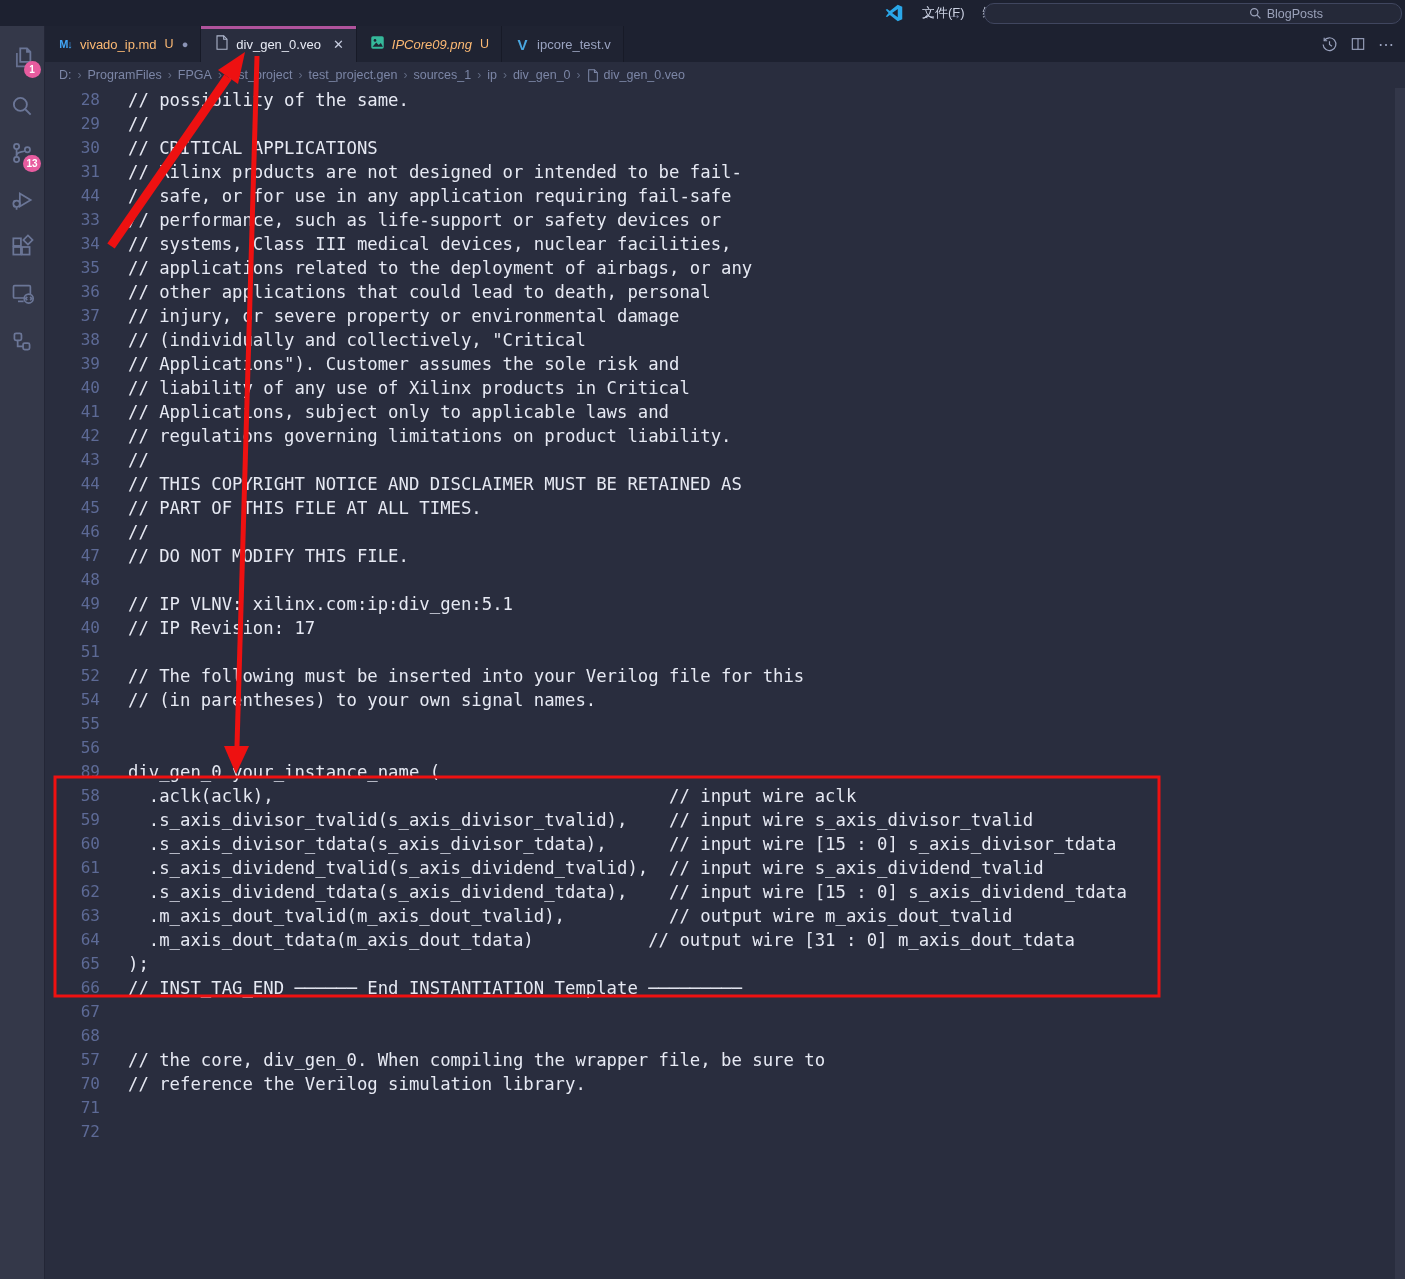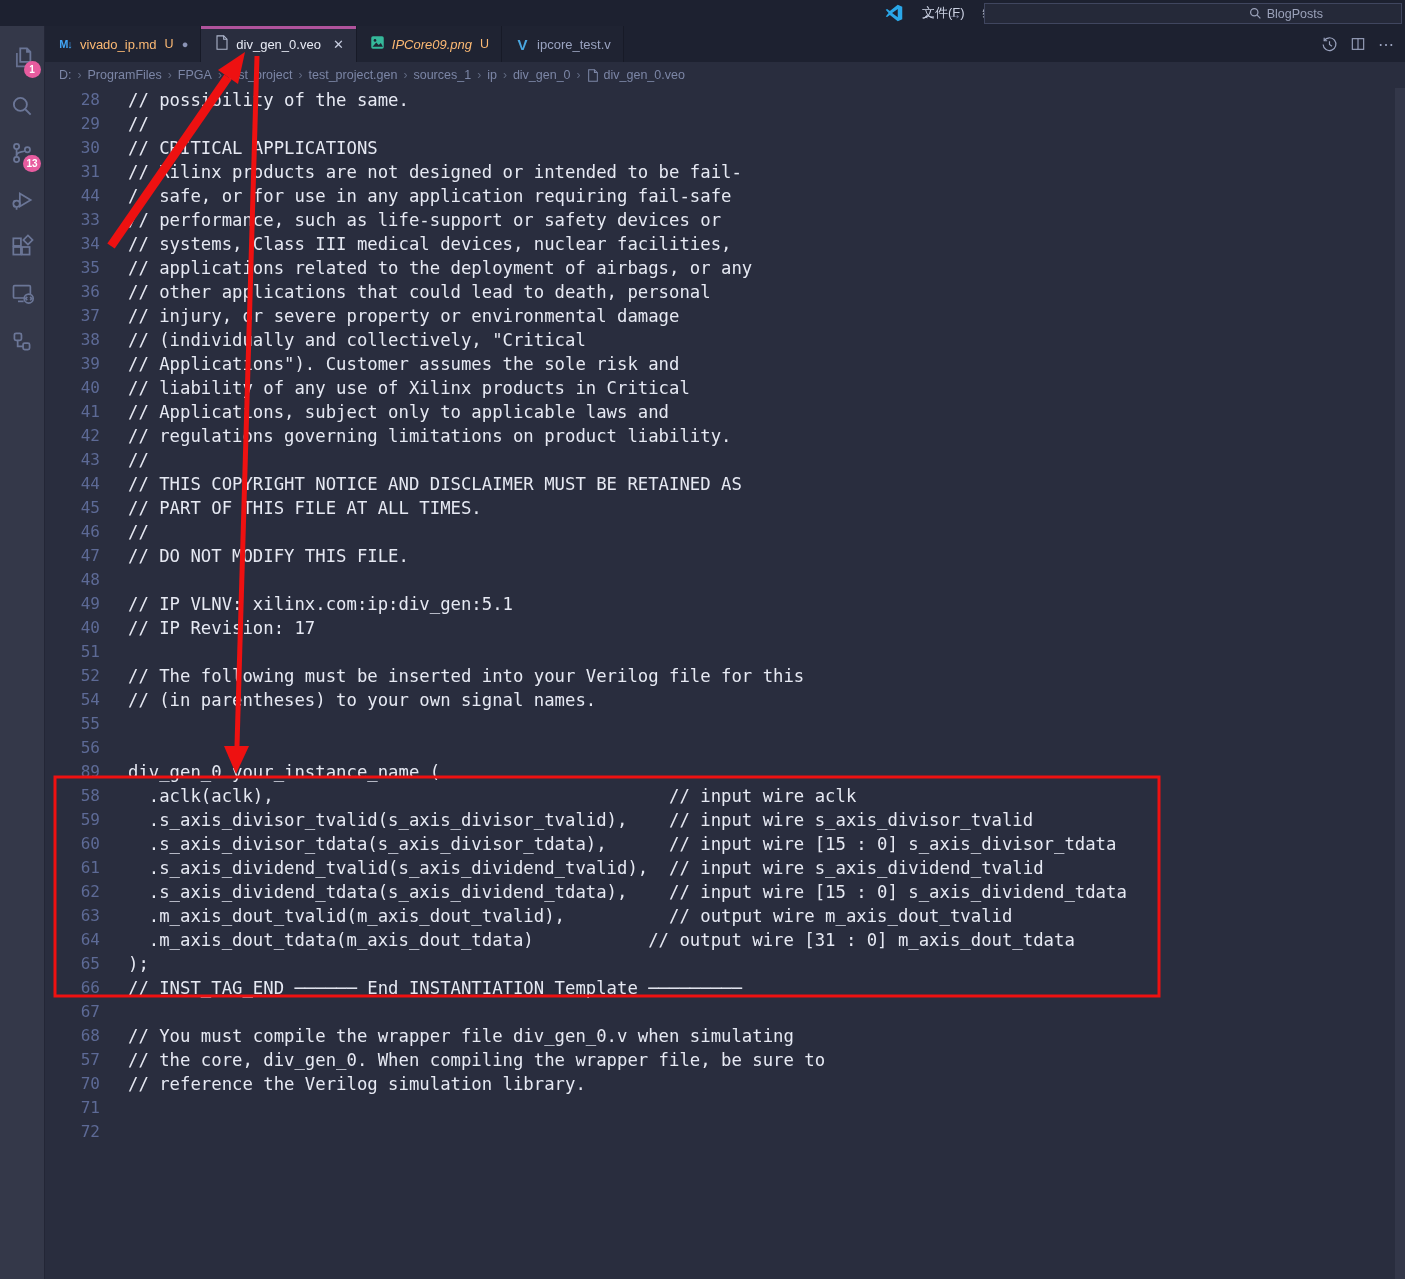--- a/index.html
+++ b/index.html
@@ -16,21 +16,21 @@
     background:#1d2130; display:flex; align-items:center; z-index:5;justify-content:flex-end;
   }
   .vslogo { width:20px; height:18px; margin:0 9px 0 10px; flex:0 0 auto; }
   .menubar { display:flex; align-items:center; height:26px; }
   .menu-item { color:#ccd2e3; font-size:13px; padding:0 9px; height:26px; line-height:26px; cursor:default; }
   .nav-arrows { position:absolute; left:922px; top:0; height:26px; display:flex; align-items:center; gap:10px; }
   .nav-arrow { font-size:15px; color:#c3c9dc; }
   .nav-arrow.fwd { color:#7b809a; }
   .command-center {
     position:absolute; left:984px; top:3px; width:418px; height:21px;
-    background:#252939; border:1px solid #40465f; border-radius:0;
+    background:#252939; border:1px solid #40465f; border-radius:10px;
     display:flex; align-items:center; justify-content:flex-end; padding-right:78px;
     color:#9ba2ba; font-size:12.5px; gap:5px;
   }
   .search-glyph svg { display:block; }
   
   .activitybar {
     position:absolute; left:0; top:26px; width:45px; height:1253px;
     background:#343849; border-right:1px solid #232636; z-index:4;
     display:flex; flex-direction:column; align-items:center; padding-top:9px;
   }
@@ -407,21 +407,20 @@
           <div class="crow">
             <div class="ln">66</div>
             <pre class="ct">// INST_TAG_END ────── End INSTANTIATION Template ─────────</pre>
           </div>
           <div class="crow">
             <div class="ln">67</div>
             <pre class="ct"></pre>
           </div>
           <div class="crow">
             <div class="ln">68</div>
-            <pre class="ct">// You must compile the wrapper file div_gen_0.v when simulating</pre>
           </div>
           <div class="crow">
             <div class="ln">57</div>
             <pre class="ct">// the core, div_gen_0. When compiling the wrapper file, be sure to</pre>
           </div>
           <div class="crow">
             <div class="ln">70</div>
             <pre class="ct">// reference the Verilog simulation library.</pre>
           </div>
           <div class="crow">

